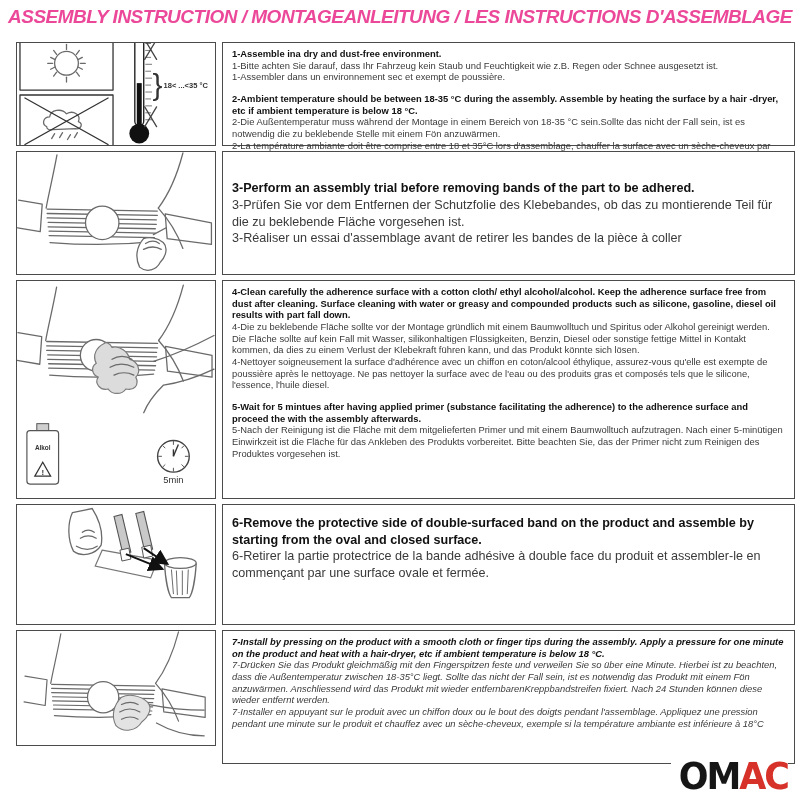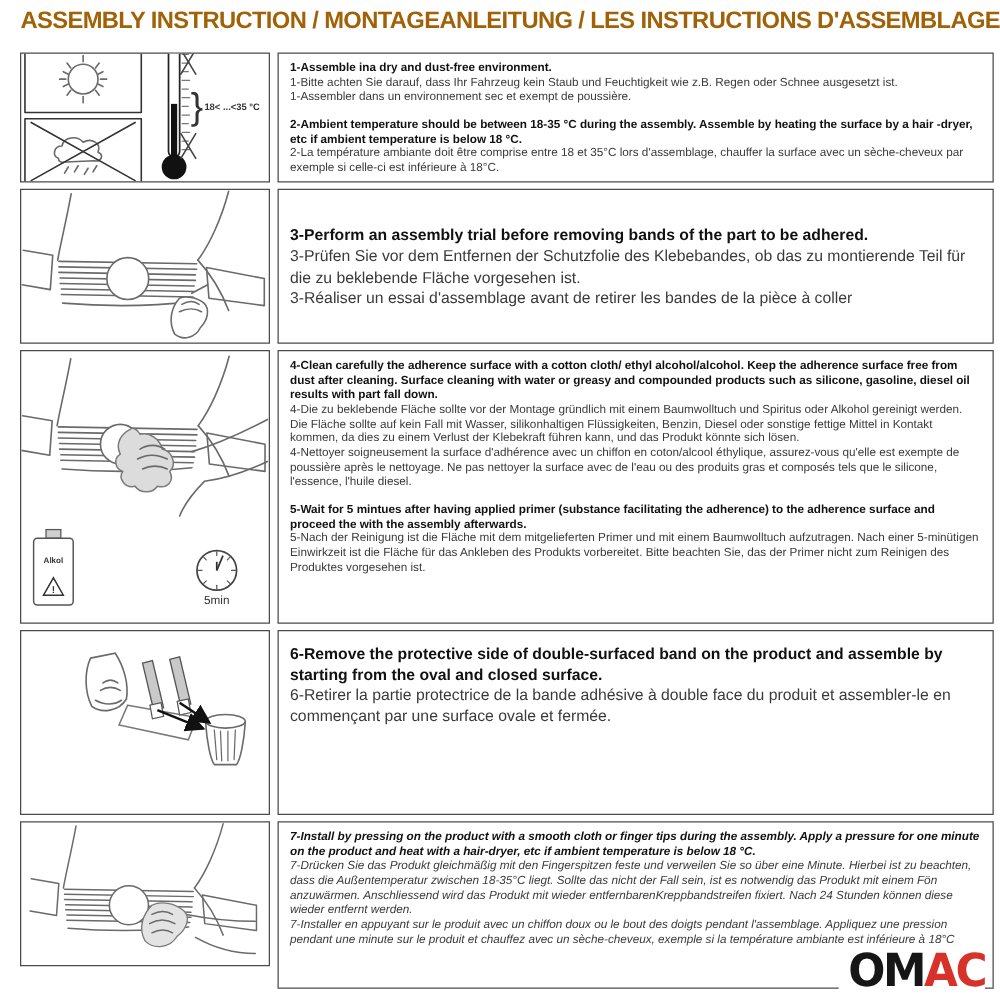--- a/index.html
+++ b/index.html
@@ -1,39 +1,39 @@
 <!DOCTYPE html>
 <html><head>
 <meta charset="utf-8">
 <style>
   * { margin:0; padding:0; box-sizing:border-box; }
   html,body { width:800px; height:800px; background:#fff; overflow:hidden;
               font-family:"Liberation Sans", sans-serif; color:#333; position:relative; }
-  .page-title { position:absolute; top:6px; left:0; width:800px; text-align:right;
-                font-weight:bold; font-size:19px; letter-spacing:-0.5px; color:#a16207;
-                white-space:nowrap; }
+  .page-title { position:absolute; top:6px; left:0; width:800px; text-align:center;
+                font-weight:bold; font-size:19px; letter-spacing:-0.5px; color:#ec4899;
+                white-space:nowrap;font-style:italic; }
   .sheet { position:absolute; top:42px; left:16px; width:779px; }
   .row { display:flex; align-items:flex-start; gap:6px; }
   .row + .row { margin-top:5px; }
   .cell { border:1px solid #4b4b4b; background:#fff; }
   .ill { width:200px; flex:0 0 200px; overflow:hidden; display:flex;
          align-items:center; justify-content:center; }
   .txt { flex:1; padding:5px 9px 4px 9px; }
   .txt p { margin:0; }
   .sec + .sec { margin-top:10px; }
   .small { font-size:9.4px; line-height:1.24; }
   .large { font-size:12.6px; line-height:1.33; }
   .en { font-weight:bold; color:#111; }
   .de, .fr { color:#3a3a3a; }
   .v-center { display:flex; flex-direction:column; justify-content:center; }
   
   .r1 .cell { height:104px; }
   .r2 .cell { height:124px; }
   .r3 .cell { height:219px; }
-  .r4 .cell { height:148px; }
+  .r4 .cell { height:121px; }
   .r5 .txt  { height:134px;font-style:italic; }
   .r5 .ill  { height:116px; }
   svg { display:block; }
   .lineart { stroke:#6a6a6a; stroke-width:1.3; fill:none; stroke-linecap:round; stroke-linejoin:round; }
   .dark { stroke:#333; }
   .logo { position:absolute; right:12px; bottom:5px; font-weight:bold;
           font-family:"DejaVu Sans", sans-serif; font-size:35px; letter-spacing:-2px;
           background:#fff; padding-left:8px; line-height:1; transform:scaleY(1.04); }
   .logo .lb { color:#161616; }
   .logo .lr { color:#d63229; }
@@ -109,20 +109,21 @@
       </svg>
     </div>
     <div class="cell txt small">
       <div class="sec">
         <p class="en">1-Assemble ina dry and dust-free environment.</p>
         <p class="de">1-Bitte achten Sie darauf, dass Ihr Fahrzeug kein Staub und Feuchtigkeit wie z.B. Regen oder Schnee ausgesetzt ist.</p>
         <p class="fr">1-Assembler dans un environnement sec et exempt de poussière.</p>
       </div>
       <div class="sec">
         <p class="en">2-Ambient temperature should be between 18-35 °C  during the assembly. Assemble by heating the surface by a hair -dryer, etc if ambient temperature is below 18 °C.</p>
+        <p class="de">2-Die Außentemperatur muss während der Montage in einem Bereich von 18-35 °C  sein.Sollte das nicht der Fall sein, ist es notwendig die zu beklebende Stelle mit einem Fön anzuwärmen.</p>
         <p class="fr">2-La température ambiante doit être comprise entre 18 et 35°C lors d'assemblage, chauffer la surface avec un sèche-cheveux par exemple si celle-ci est inférieure à 18°C.</p>
       </div>
     </div>
   </div>
 
   <div class="row r2">
     <div class="cell ill">
       <svg width="198" height="122" viewBox="0 0 200 124">
         <g class="lineart">
           <path d="M40,3 C36,25 31,45 29,57"></path>

